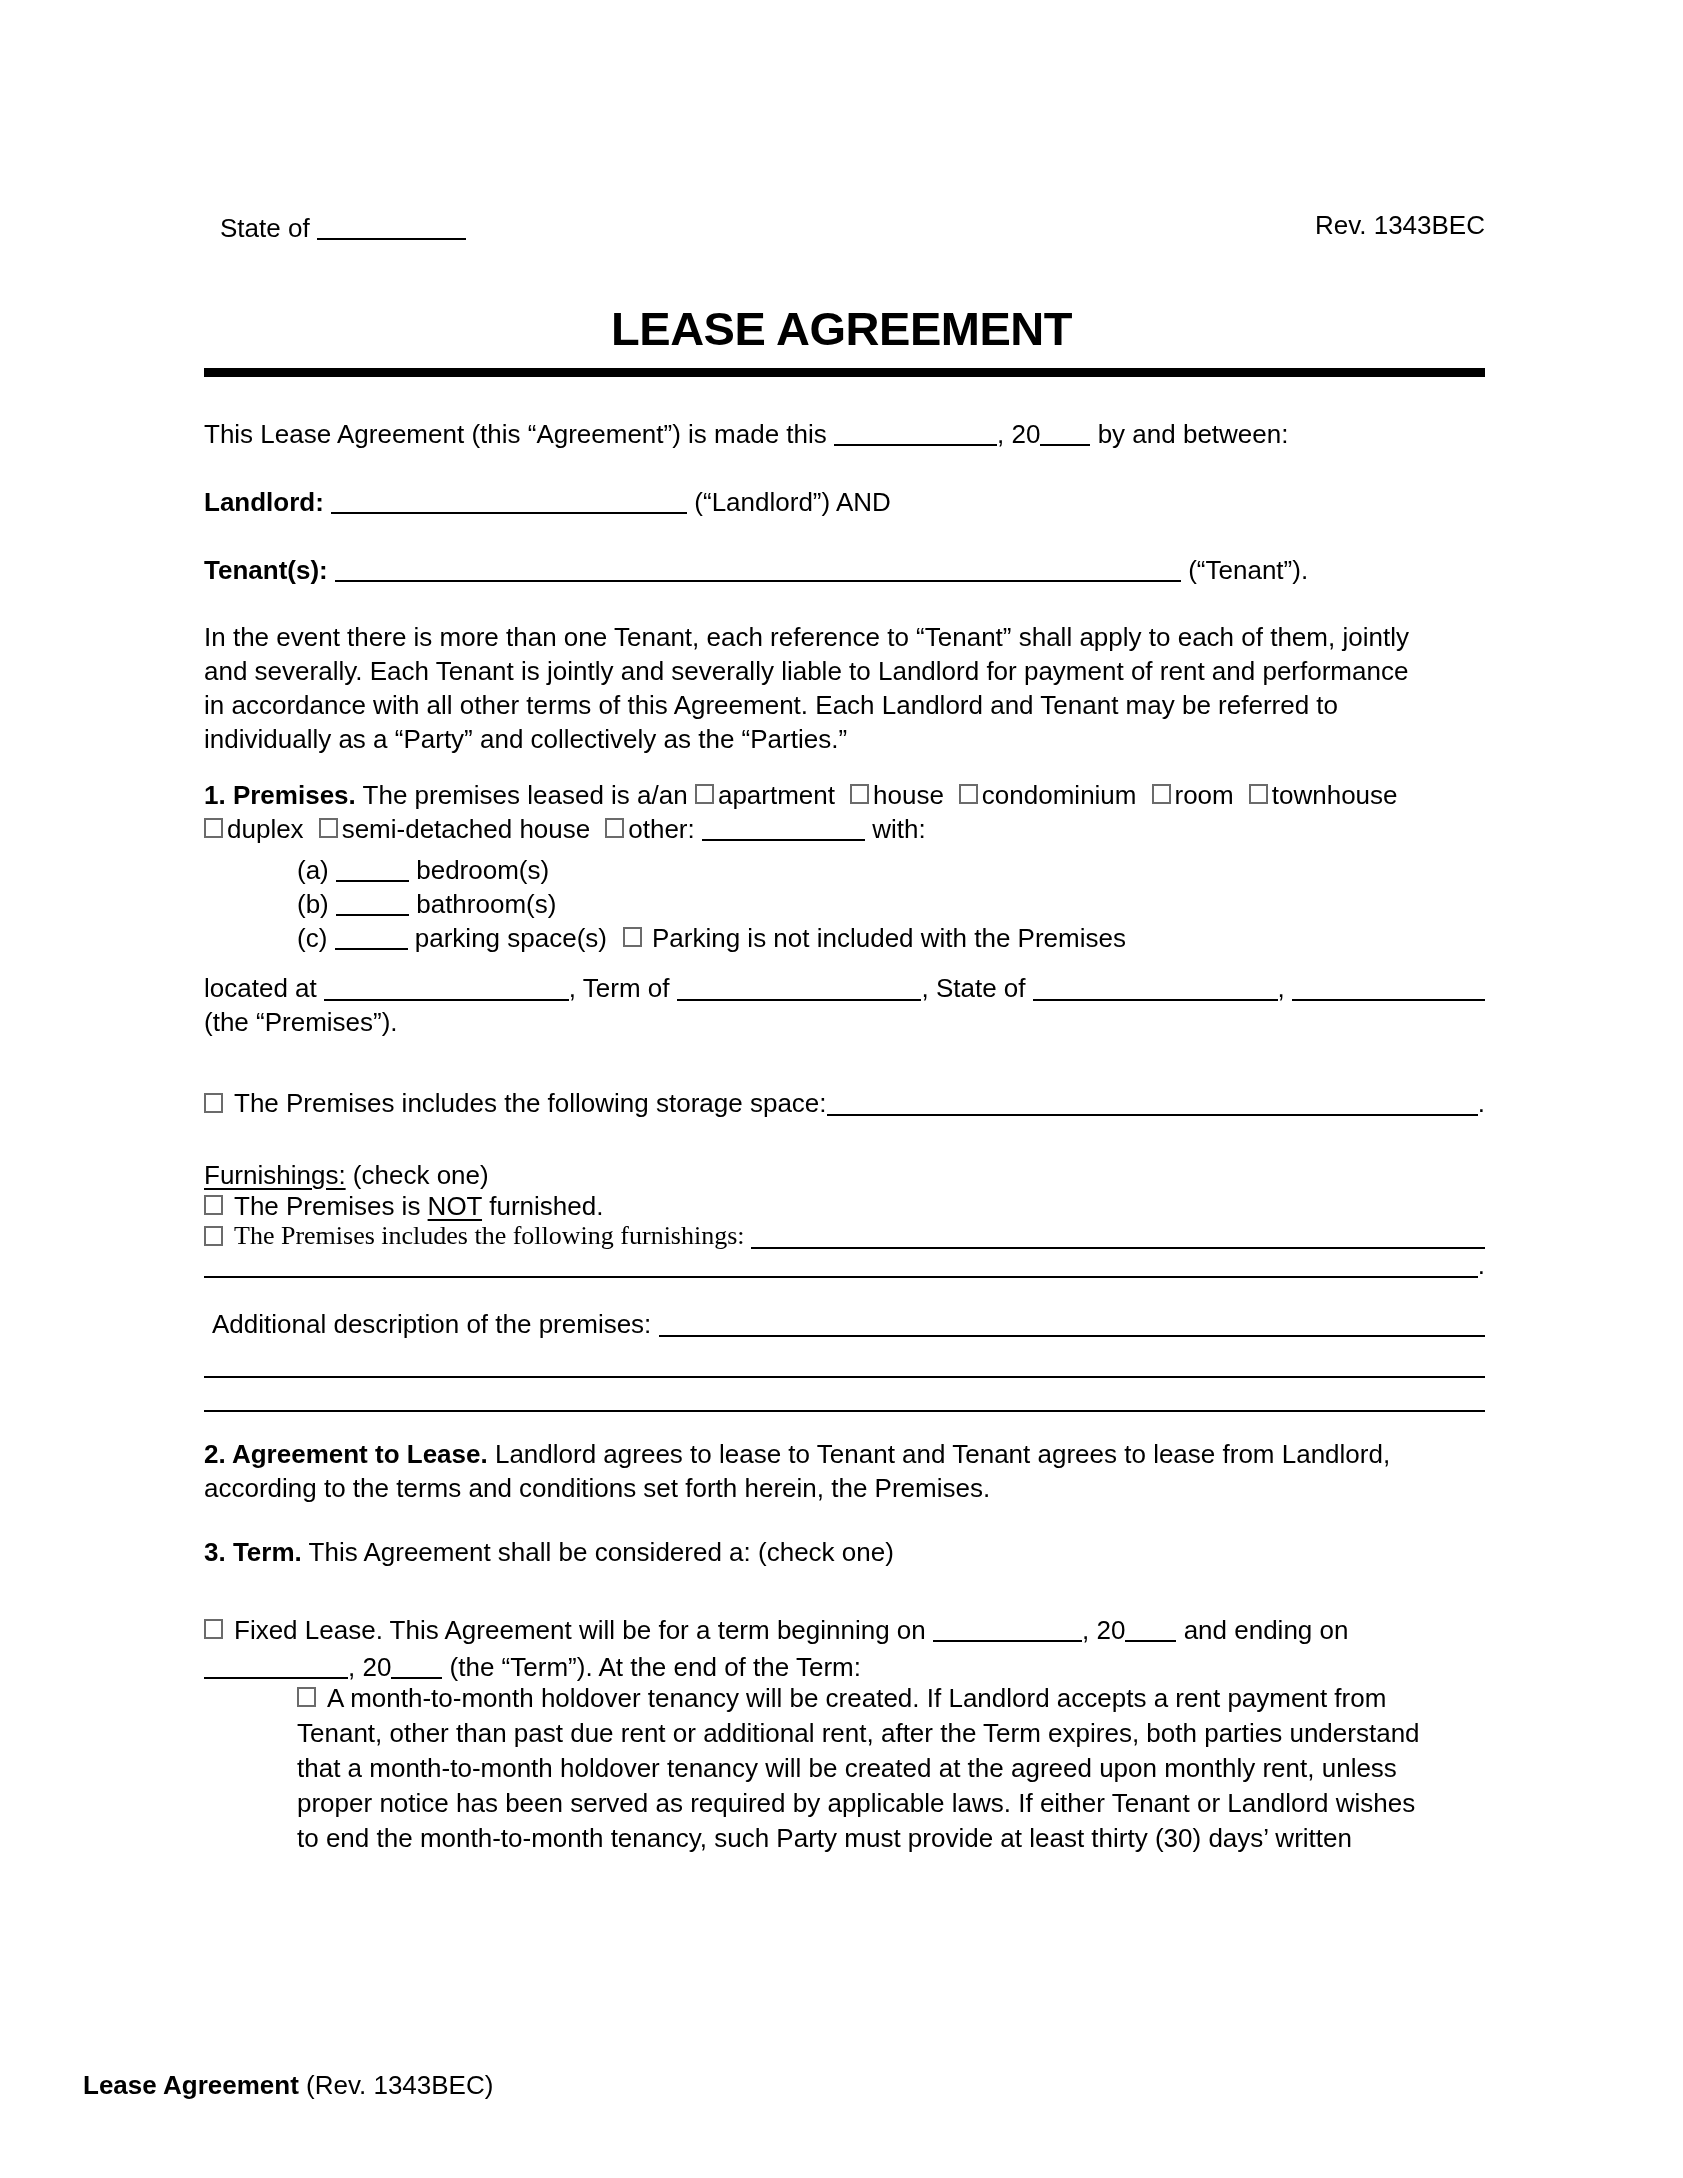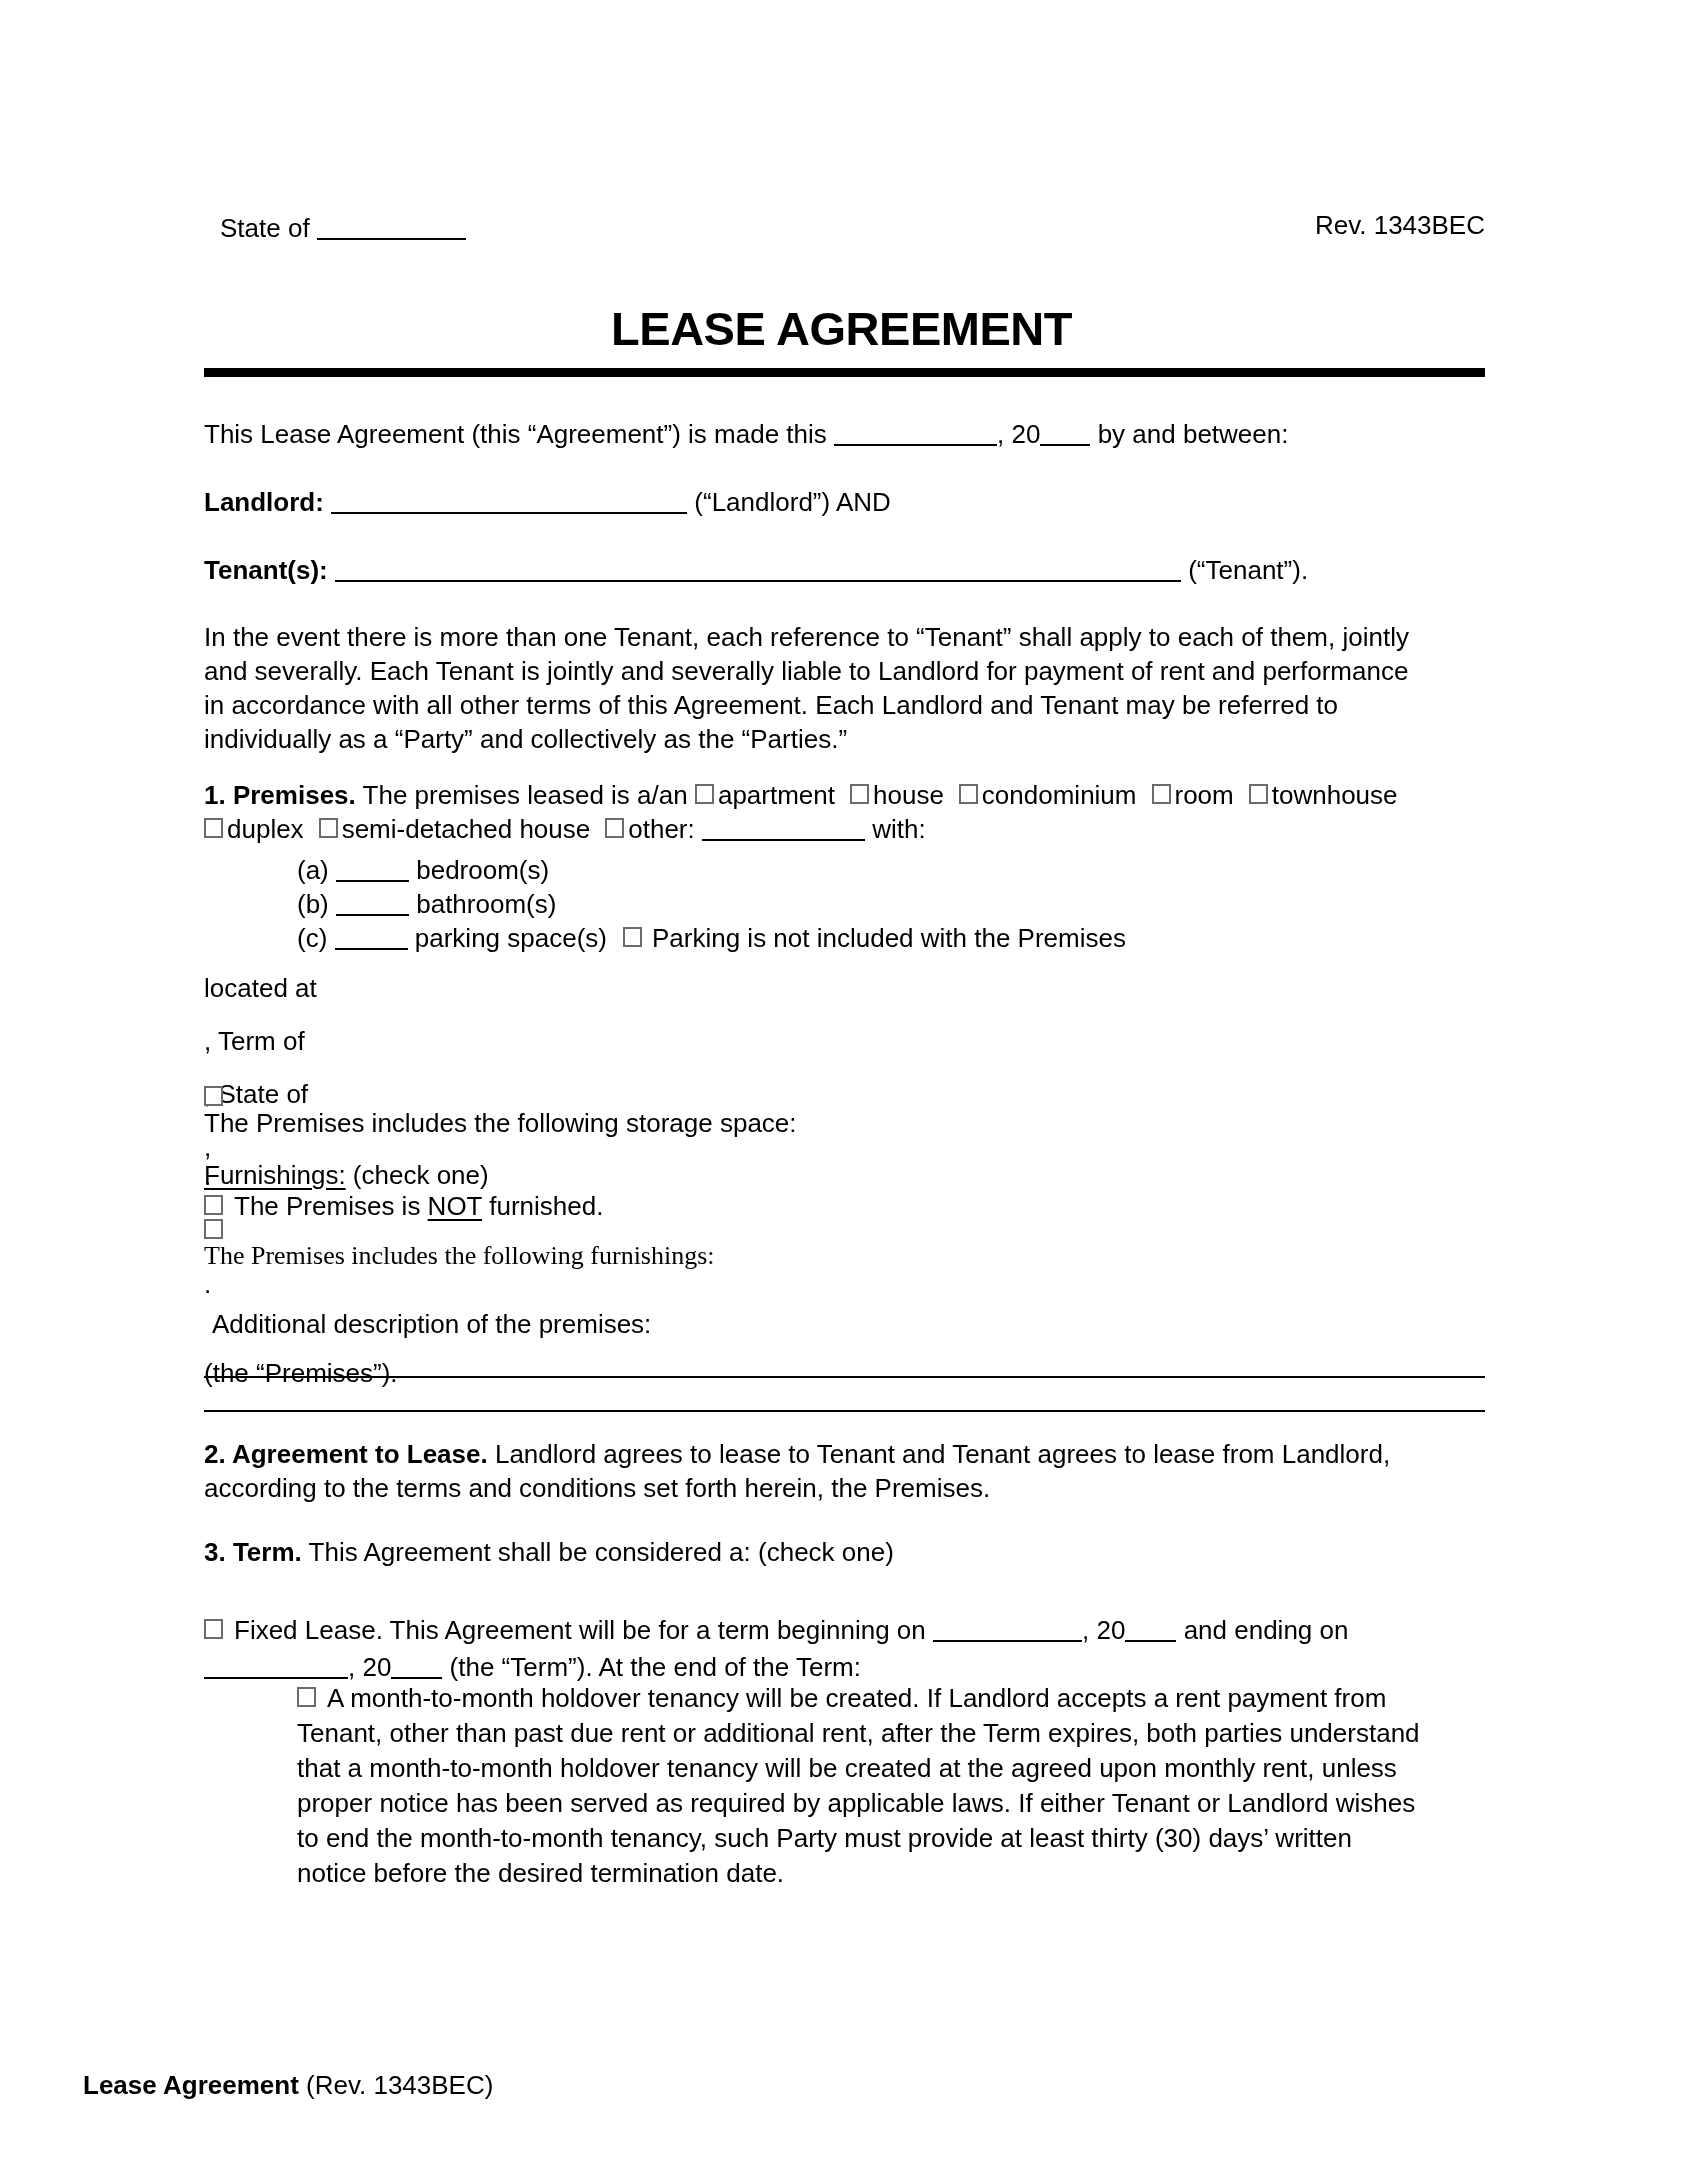--- a/index.html
+++ b/index.html
@@ -8,21 +8,21 @@
     font-family:"Liberation Sans","DejaVu Sans",sans-serif;
     font-size:26px;line-height:34px;color:#000;overflow:hidden;
   }
   .abs{position:absolute;left:204px;width:1281px;}
   .t{white-space:pre-wrap;}
   b,.b{font-weight:bold;}
   .u{text-decoration:underline;text-underline-offset:4px;}
   
   .bl{display:inline-block;border-bottom:2px solid #000;height:20px;vertical-align:-3px;}
   
-  .rowflex{display:flex;align-items:flex-start;flex-direction:column;}
+  .rowflex{display:flex;align-items:center;}
   .rowflex .t{white-space:pre;}
   .blf{flex:1 1 auto;border-bottom:2px solid #000;height:20px;margin-bottom:-3px;}
   
   .cb{display:inline-block;width:15px;height:16px;border:2px solid #6b6b6b;background:#fff;flex:0 0 auto;}
   .cb.tight{margin-right:4px;}
   .cb.gap{margin-right:11px;}
   .opt{margin-right:15px;white-space:nowrap;}
   .title{
     position:absolute;left:0;right:0;top:303px;text-align:center;
     font-size:47px;line-height:51px;font-weight:bold;letter-spacing:-0.5px;
@@ -149,21 +149,20 @@
   </div>
 
   <div class="abs" style="top:1681px;left:297px;width:1188px;line-height:35px;">
     <div>
       <span class="cb gap"></span><span class="t">A month-to-month holdover tenancy will be created. If Landlord accepts a rent payment from</span>
     </div>
     <div class="t">Tenant, other than past due rent or additional rent, after the Term expires, both parties understand</div>
     <div class="t">that a month-to-month holdover tenancy will be created at the agreed upon monthly rent, unless</div>
     <div class="t">proper notice has been served as required by applicable laws. If either Tenant or Landlord wishes</div>
     <div class="t">to end the month-to-month tenancy, such Party must provide at least thirty (30) days’ written</div>
-    <div class="t">notice before the desired termination date.</div>
   </div>
 
   <div class="footer">
     <span class="b t">Lease Agreement</span><span class="t"> (Rev. 1343BEC)</span>
   </div>
 
 </div>
 
 
 </body></html>

